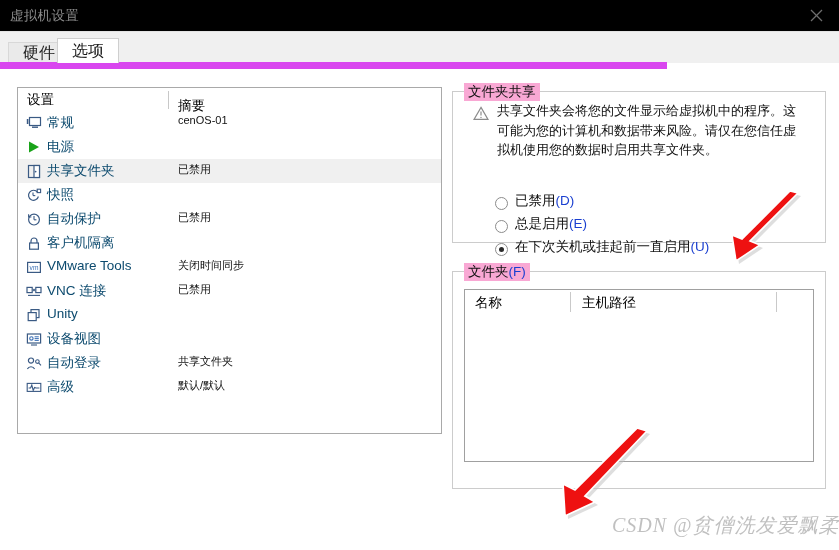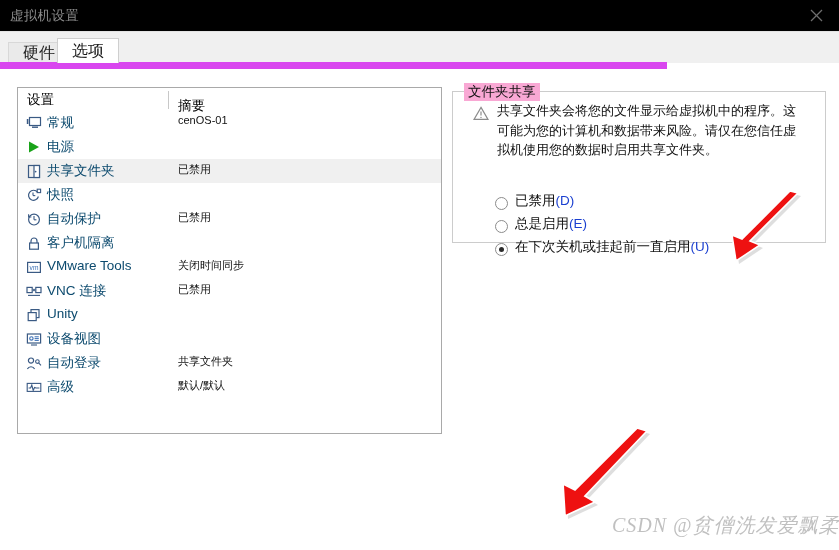--- a/index.html
+++ b/index.html
@@ -443,20 +443,32 @@
         <span class="radio-mark"></span>
         <span class="radio-label"><span>总是启用</span><span class="mn">(E)</span></span>
       </div>
 
       <div class="radio-row checked" style="top:142px">
         <span class="radio-mark"></span>
         <span class="radio-label"><span>在下次关机或挂起前一直启用</span><span class="mn">(U)</span></span>
       </div>
     </div>
 
+    <div class="group" id="grp-folders">
+      <div class="group-title"><span>文件夹</span><span class="mn">(F)</span></div>
+
+      <div class="folderlist">
+        <div class="fl-head">
+          <div class="fl-col1">名称</div>
+          <div class="fl-sep1"></div>
+          <div class="fl-col2">主机路径</div>
+          <div class="fl-sep2"></div>
+        </div>
+      </div>
+    </div>
 
   </div>
 
   <svg class="arrow" id="arrow-radio" viewBox="0 0 120 80">
     <g transform="translate(2,3)">
       <polygon points="110,2 62,50 72,54 48,70 44,44 54,48 102,0" fill="#bdbdbd" opacity="0.5" transform="translate(3,3)"></polygon>
       <polygon points="110,2 62,50 72,54 48,70 44,44 54,48 102,0" fill="#ee1111" stroke="#ffffff" stroke-width="1.6"></polygon>
     </g>
   </svg>
 

